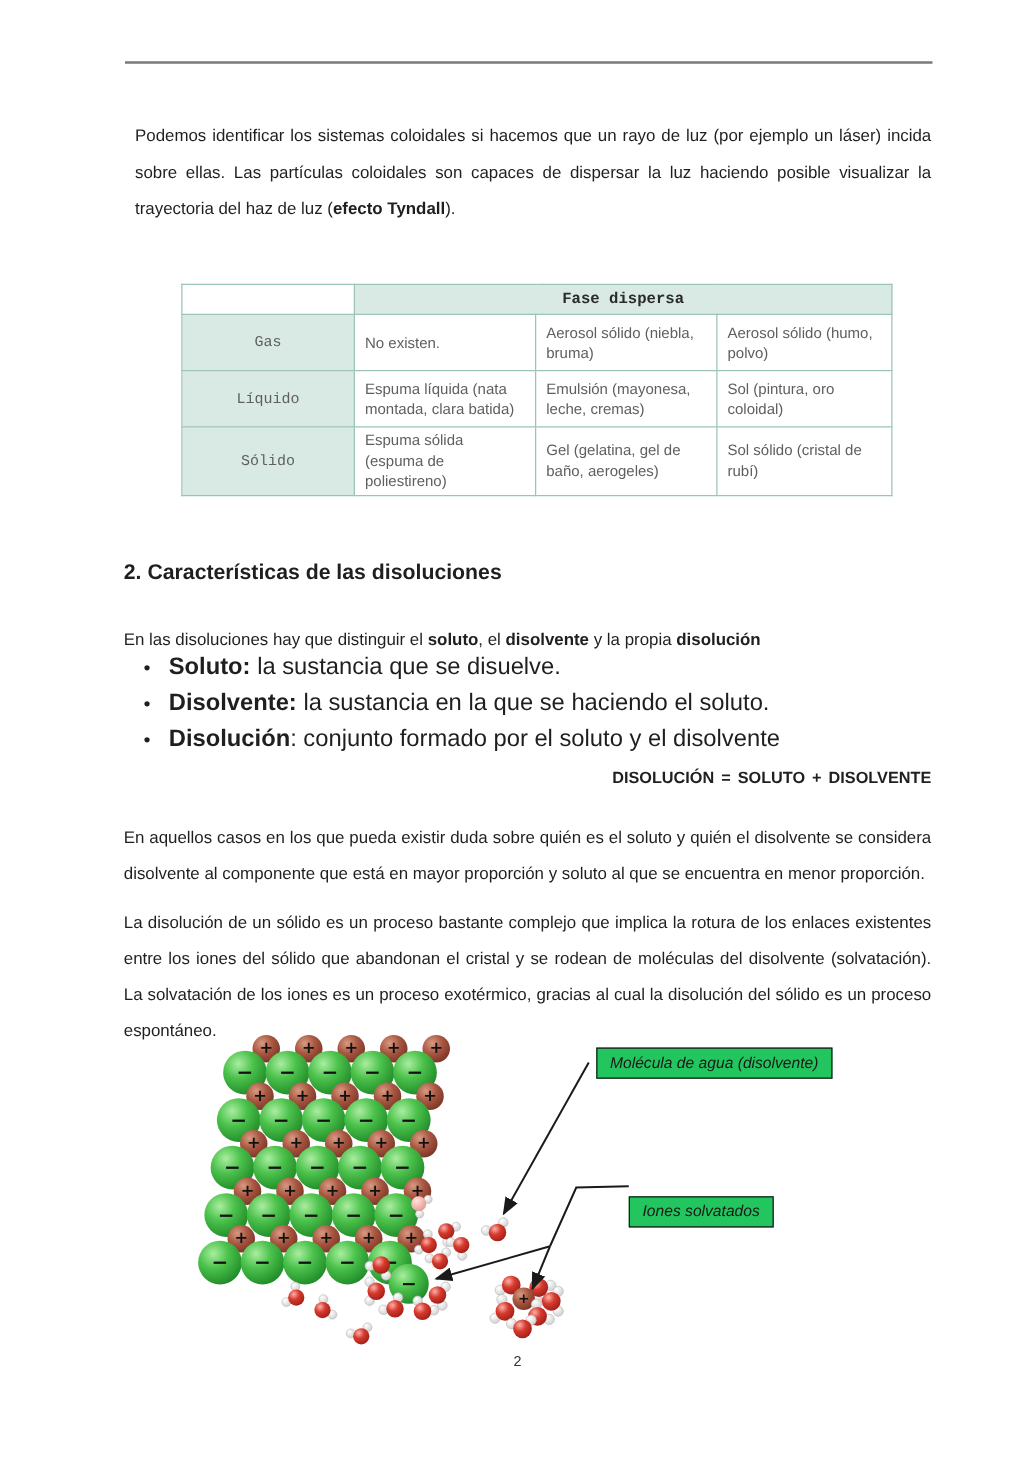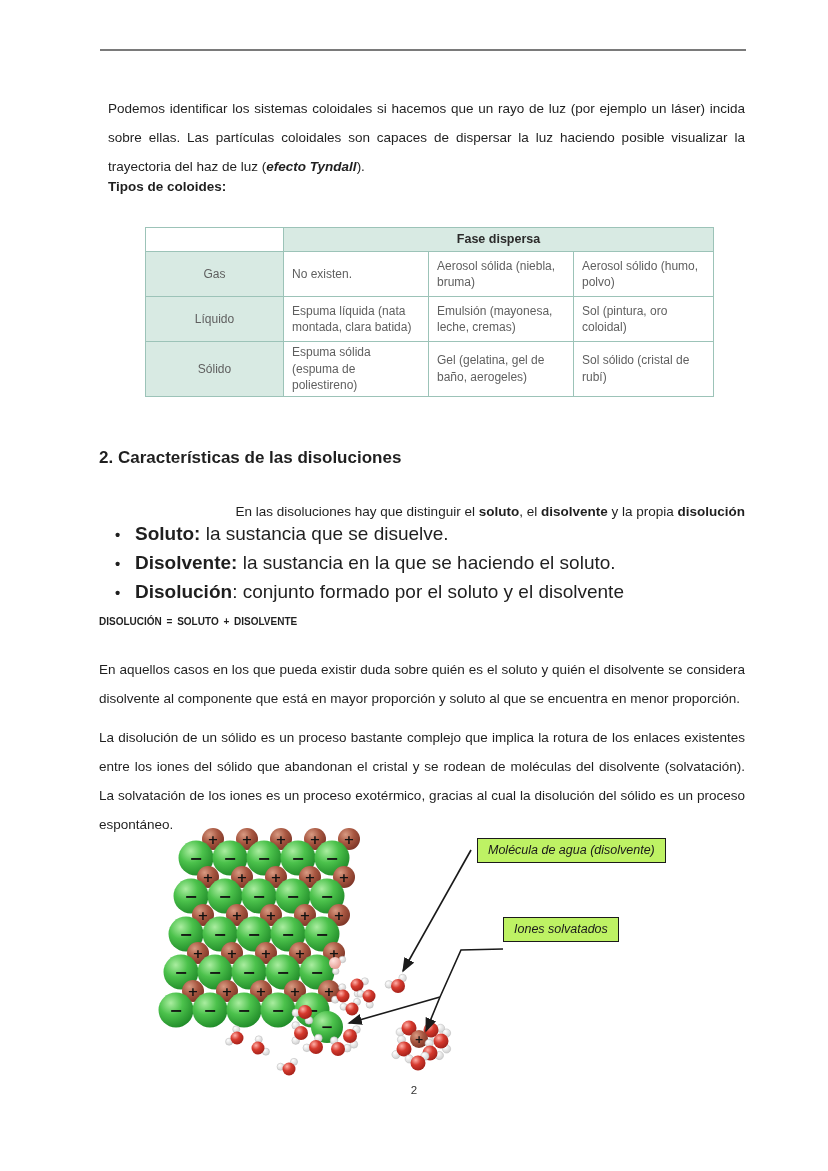--- a/index.html
+++ b/index.html
@@ -4,86 +4,85 @@
 <style>
   html,body{margin:0;padding:0;background:#ffffff;}
   #page{position:relative;width:828px;height:1171px;background:#ffffff;overflow:hidden;
         font-family:"Liberation Sans","DejaVu Sans",sans-serif;color:#1f1f1f;}
   .abs{position:absolute;}
   #top-rule{top:49px;left:100px;width:646px;height:2px;background:var(--rule-gray,#7a7a7a);}
   .para{font-size:13.5px;line-height:29px;text-align:justify;color:#1f1f1f;}
   #para-intro{top:80px;left:108px;width:637px;}
   #tipos-heading{top:172px;left:108px;width:400px;font-size:13.5px;font-weight:bold;line-height:29px;}
   .b{font-weight:bold;}
-  .bi{font-weight:bold;font-style:italic;}
+  .bi{font-weight:bold;}
 
   
   #coloides-table{top:227px;left:145px;}
   table.tbl{border-collapse:collapse;table-layout:fixed;width:568px;
             font-size:12px;color:#5f5f5f;}
   table.tbl td{border:1px solid var(--teal-border,#9cc3b8);padding:2px 8px;
                line-height:16.5px;vertical-align:middle;}
   td.c-empty{border:none;background:#ffffff;}
-  td.teal{background:var(--teal-bg,#d8eae3);text-align:center;}
+  td.teal{background:var(--teal-bg,#d8eae3);text-align:center;font-family:Liberation Mono, monospace;}
   td.top-hdr{font-weight:bold;color:#2b2b2b;font-size:12.5px;height:19px;}
   td.corner-label{font-weight:bold;color:#2b2b2b;font-size:12.5px;height:20px;}
   td.sub-hdr{color:#6a6a6a;height:20px;}
   td.row-label{height:40px;}
   td.body-cell{background:#ffffff;text-align:left;}
 
   #sec2-heading{top:423px;left:99px;width:646px;font-size:17px;font-weight:bold;line-height:29px;margin-top:20px;}
   #sec2-line1{top:456px;left:99px;width:646px;font-size:13.5px;line-height:29px;}
-  #sec2-line2{top:483px;left:99px;width:646px;font-size:13.5px;line-height:29px;text-align:right;}
+  #sec2-line2{top:483px;left:99px;width:646px;font-size:13.5px;line-height:29px;}
   #bullets{top:519px;left:99px;width:646px;}
   .bullet{position:relative;padding-left:36px;line-height:29px;height:29px;font-size:19px;}
   .bullet-dot{position:absolute;left:16px;top:0;}
   .bullet-dot::before{content:"•";font-size:15px;font-weight:bold;}
-  #formula{top:607px;left:99px;width:646px;text-align:left;font-weight:bold;
-           font-size:10px;line-height:29px;word-spacing:2px;}
+  #formula{top:607px;left:99px;width:646px;text-align:right;font-weight:bold;
+           font-size:13px;line-height:29px;word-spacing:2px;}
   #para-2{top:641px;left:99px;width:646px;}
   #para-3{top:709px;left:99px;width:646px;}
 
   
   #mol-svg{left:150px;top:820px;width:520px;height:270px;}
-  .fig-label{border:1.5px solid #1a1a1a;background:#bef264;font-style:italic;
+  .fig-label{border:1.5px solid #1a1a1a;background:#22c55e;font-style:italic;
              font-size:12.5px;line-height:15px;padding:4px 10px;color:#1a1a1a;
              white-space:nowrap;}
   #label-water{left:477px;top:838px;}
-  #label-ions{left:503px;top:917px;}
+  #label-ions{left:503px;top:957px;}
 
   #page-number{top:1084px;left:0;width:828px;text-align:center;font-size:11.5px;color:#333;}
 </style>
 </head>
 <body>
 
 <div id="page">
 
   <div id="top-rule" class="abs"></div>
 
   <p id="para-intro" class="abs para"><span>Podemos identificar los sistemas coloidales  si hacemos que un rayo de luz (por ejemplo un láser) incida sobre ellas. Las partículas coloidales son capaces de dispersar la luz haciendo posible visualizar la trayectoria del haz de luz (</span><span class="bi">efecto Tyndall</span><span>).</span></p>
 
-  <div id="tipos-heading" class="abs">Tipos de coloides:</div>
 
   <div id="coloides-table" class="abs">
     <table class="tbl">
       <colgroup>
           <col style="width:138px">
           <col style="width:145px">
           <col style="width:145px">
           <col style="width:140px">
         </colgroup>
       <tbody>
           <tr>
         <td class="c-empty"></td>
         <td class="teal top-hdr" colspan="3">Fase dispersa</td>
       </tr>
       <tr>
         <td class="teal row-label">Gas</td>
         <td class="body-cell">No existen.</td>
-        <td class="body-cell">Aerosol sólida (niebla, bruma)</td>
+        <td class="body-cell">Aerosol sólido (niebla, bruma)</td>
         <td class="body-cell">Aerosol sólido (humo, polvo)</td>
       </tr>
       <tr>
         <td class="teal row-label">Líquido</td>
         <td class="body-cell">Espuma líquida (nata montada, clara batida)</td>
         <td class="body-cell">Emulsión (mayonesa, leche, cremas)</td>
         <td class="body-cell">Sol (pintura, oro coloidal)</td>
       </tr>
       <tr>
         <td class="teal row-label">Sólido</td>

